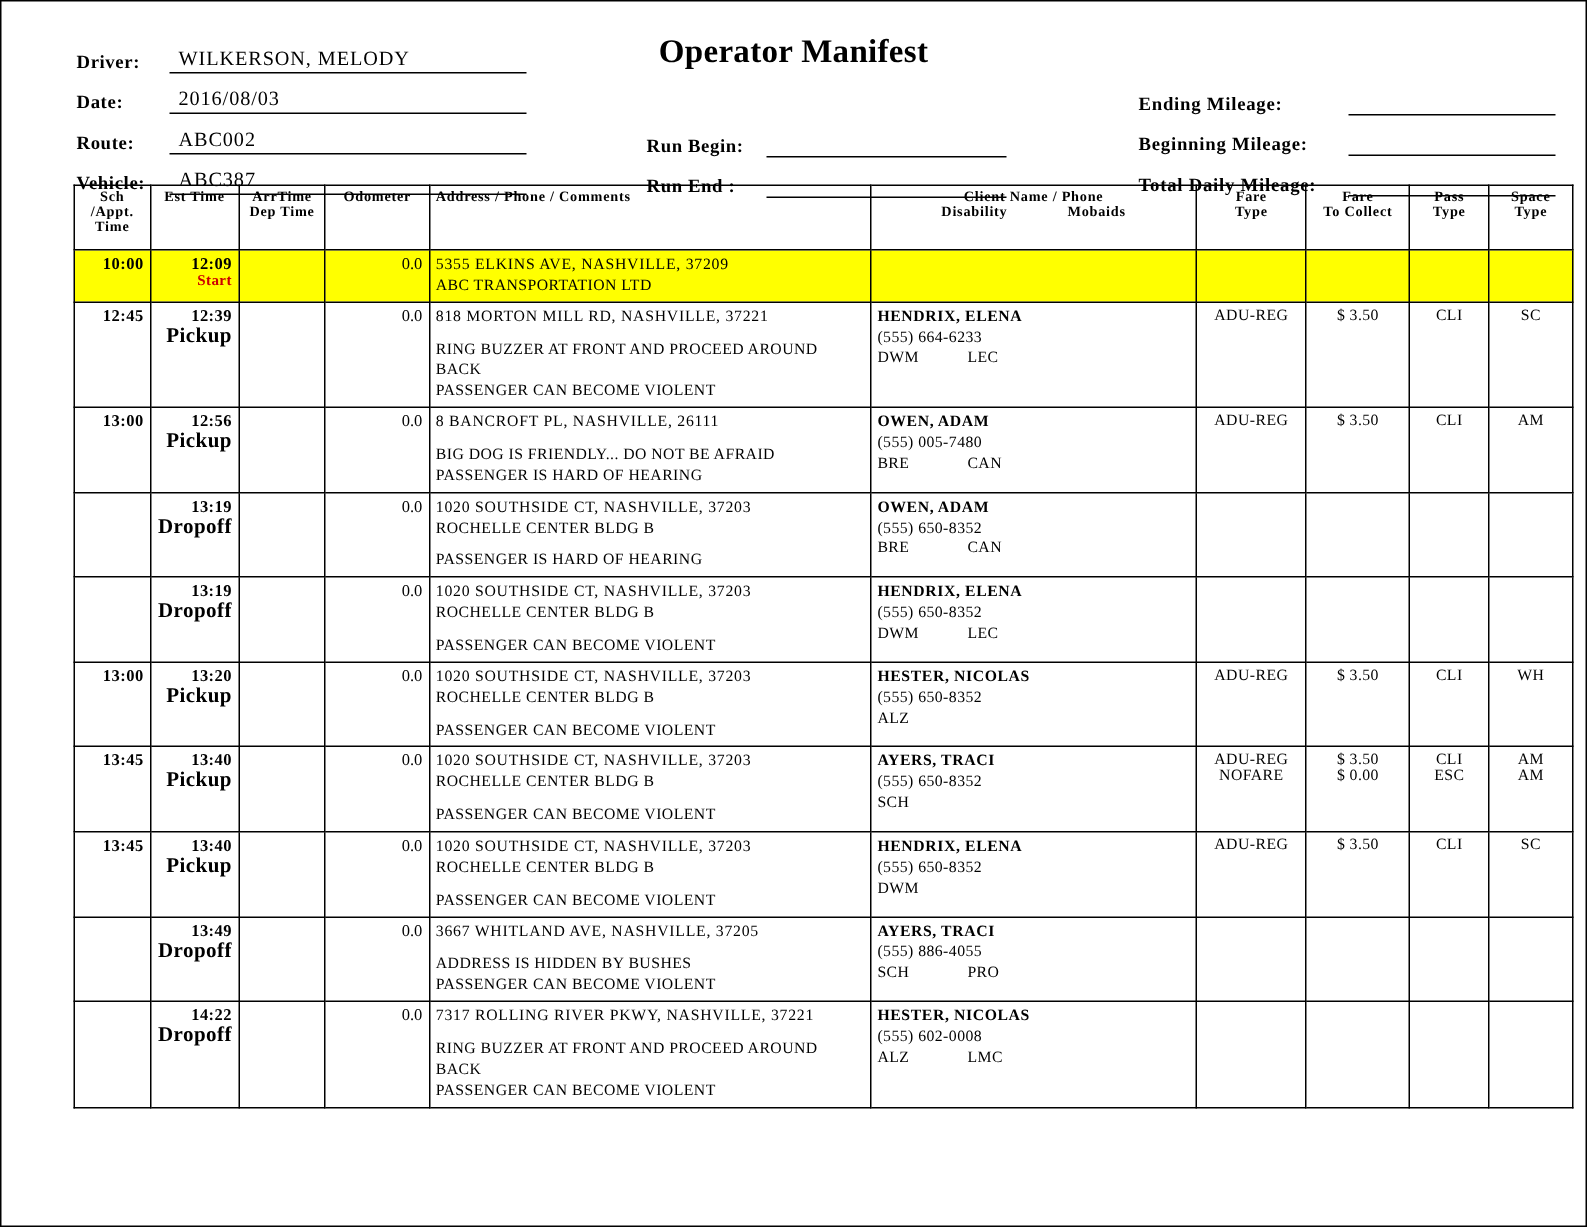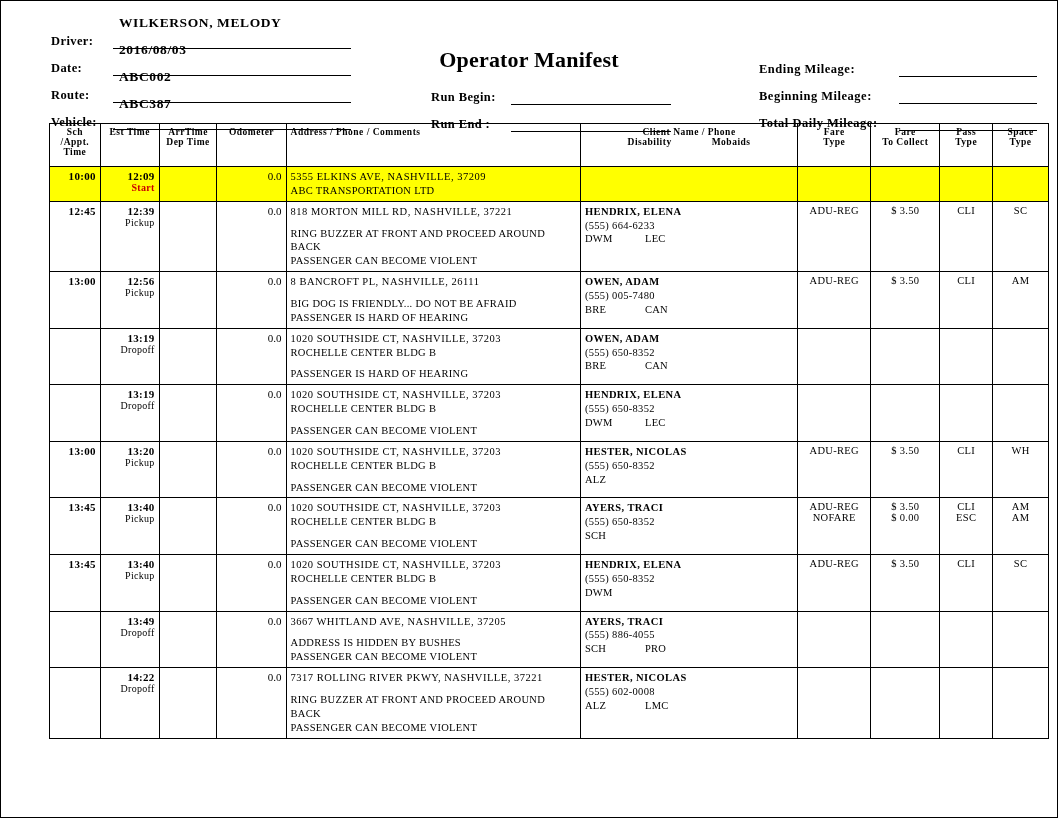--- a/index.html
+++ b/index.html
@@ -45,33 +45,33 @@
     height: 18px;
   }
   .hdr-label {
     width: 62px;
     font-weight: bold;
     font-size: 12.5px;
     letter-spacing: 0.4px;
   }
   .hdr-value {
     flex: 1;
-    font-weight: bold;
+    font-weight: normal;
     font-size: 13.5px;
     letter-spacing: 0.6px;
     border-bottom: 1px solid #000;
     padding-left: 6px;
-    padding-bottom: 17px;
+    padding-bottom: 1px;
     min-height: 16px;
   }
   .title {
     position: absolute;
     left: 0;
     right: 0;
-    top: 36px;
+    top: 10px;
     text-align: center;
     font-size: 22px;
     font-weight: bold;
     letter-spacing: 0.2px;
   }
   .hdr-mid {
     position: absolute;
     left: 390px;
     top: 76px;
     width: 240px;
@@ -170,22 +170,22 @@
   col.c-space  { width: 55px; }
 
   td.sch, td.est, td.arr {
     text-align: right;
     font-weight: bold;
     font-size: 11px;
     letter-spacing: 0.3px;
   }
   td.est .sub, td.arr .sub {
     display: block;
-    font-weight: normal;
-    font-size: 10px;
+    font-weight: bold;
+    font-size: 14px;
   }
   td.odo {
     text-align: right;
     font-size: 11px;
     padding-right: 10px;
   }
   td.addr {
     font-size: 10.5px;
     letter-spacing: 0.3px;
     line-height: 1.32;

